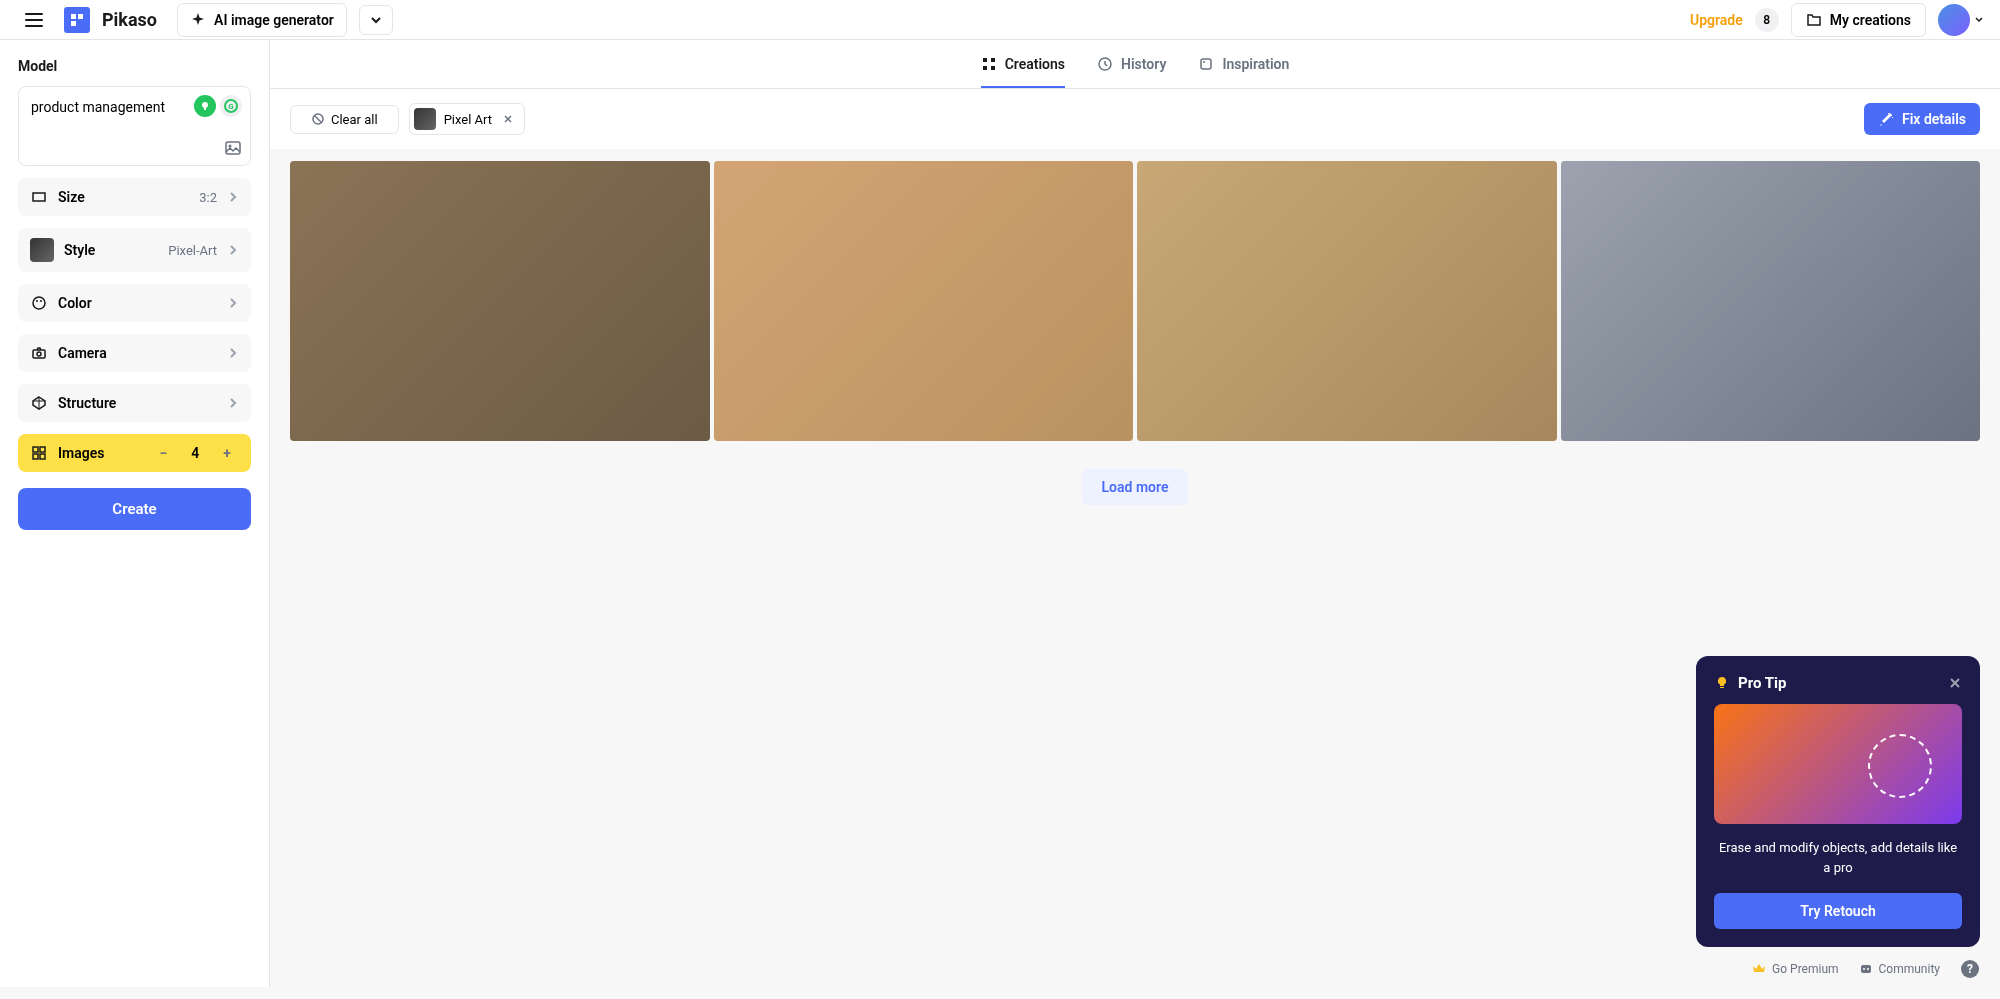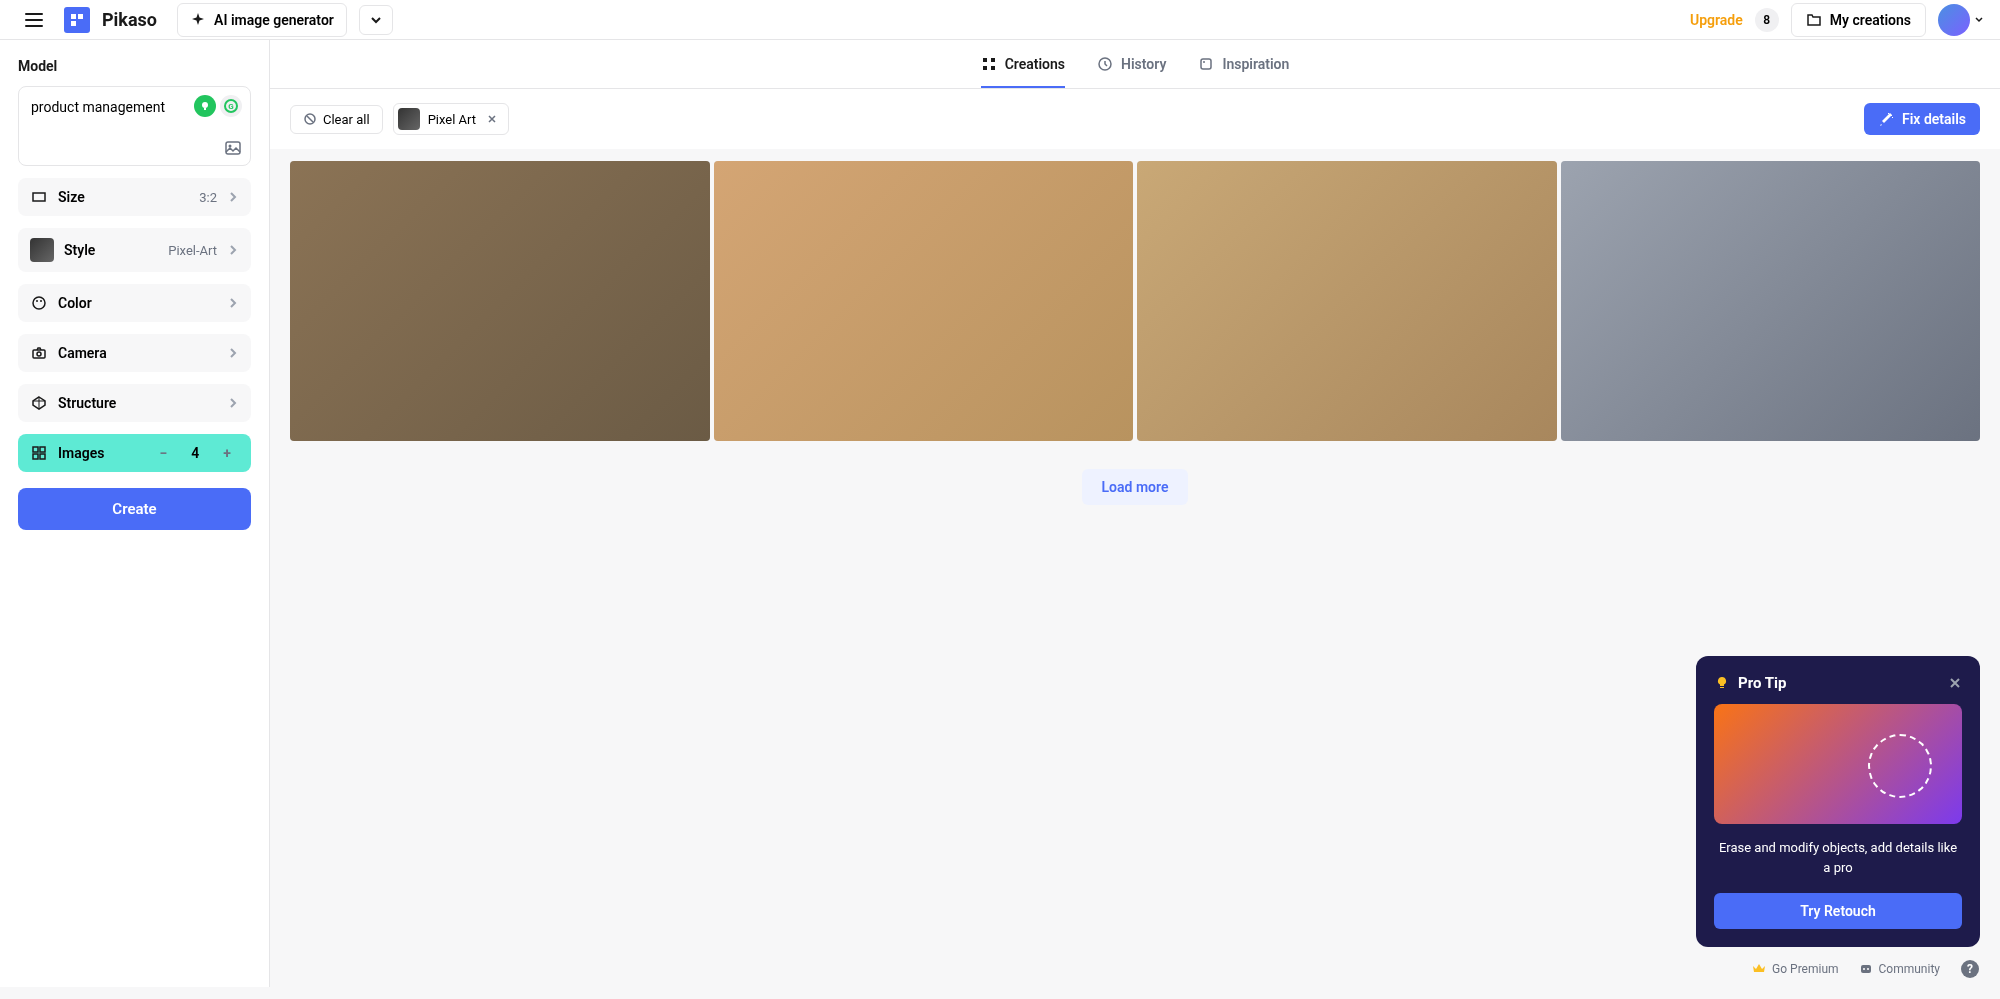--- a/index.html
+++ b/index.html
@@ -187,21 +187,21 @@
       width: 8px;
       height: 8px;
       border-radius: 50%;
       background: #4a6cf7;
       margin-right: 4px;
     }
     .images-row {
       display: flex;
       align-items: center;
       padding: 10px 12px;
-      background: #5eead4;
+      background: #fde047;
       border-radius: 8px;
       gap: 10px;
       font-size: 14px;
     }
     .images-row .label { flex: 1; font-weight: 600; }
     .counter-btn {
       cursor: pointer;
       padding: 0 8px;
       color: #6b7280;
       font-weight: bold;
@@ -251,21 +251,21 @@
       display: flex;
       align-items: center;
       padding: 14px 20px;
       gap: 10px;
       background: #fff;
     }
     .clear-btn {
       display: flex;
       align-items: center;
       gap: 6px;
-      padding: 6px 12px;
+      padding: 6px 20px;
       border: 1px solid #e5e5e7;
       border-radius: 6px;
       cursor: pointer;
       font-size: 13px;
       background: #fff;
     }
     .filter-chip {
       display: flex;
       align-items: center;
       gap: 8px;

